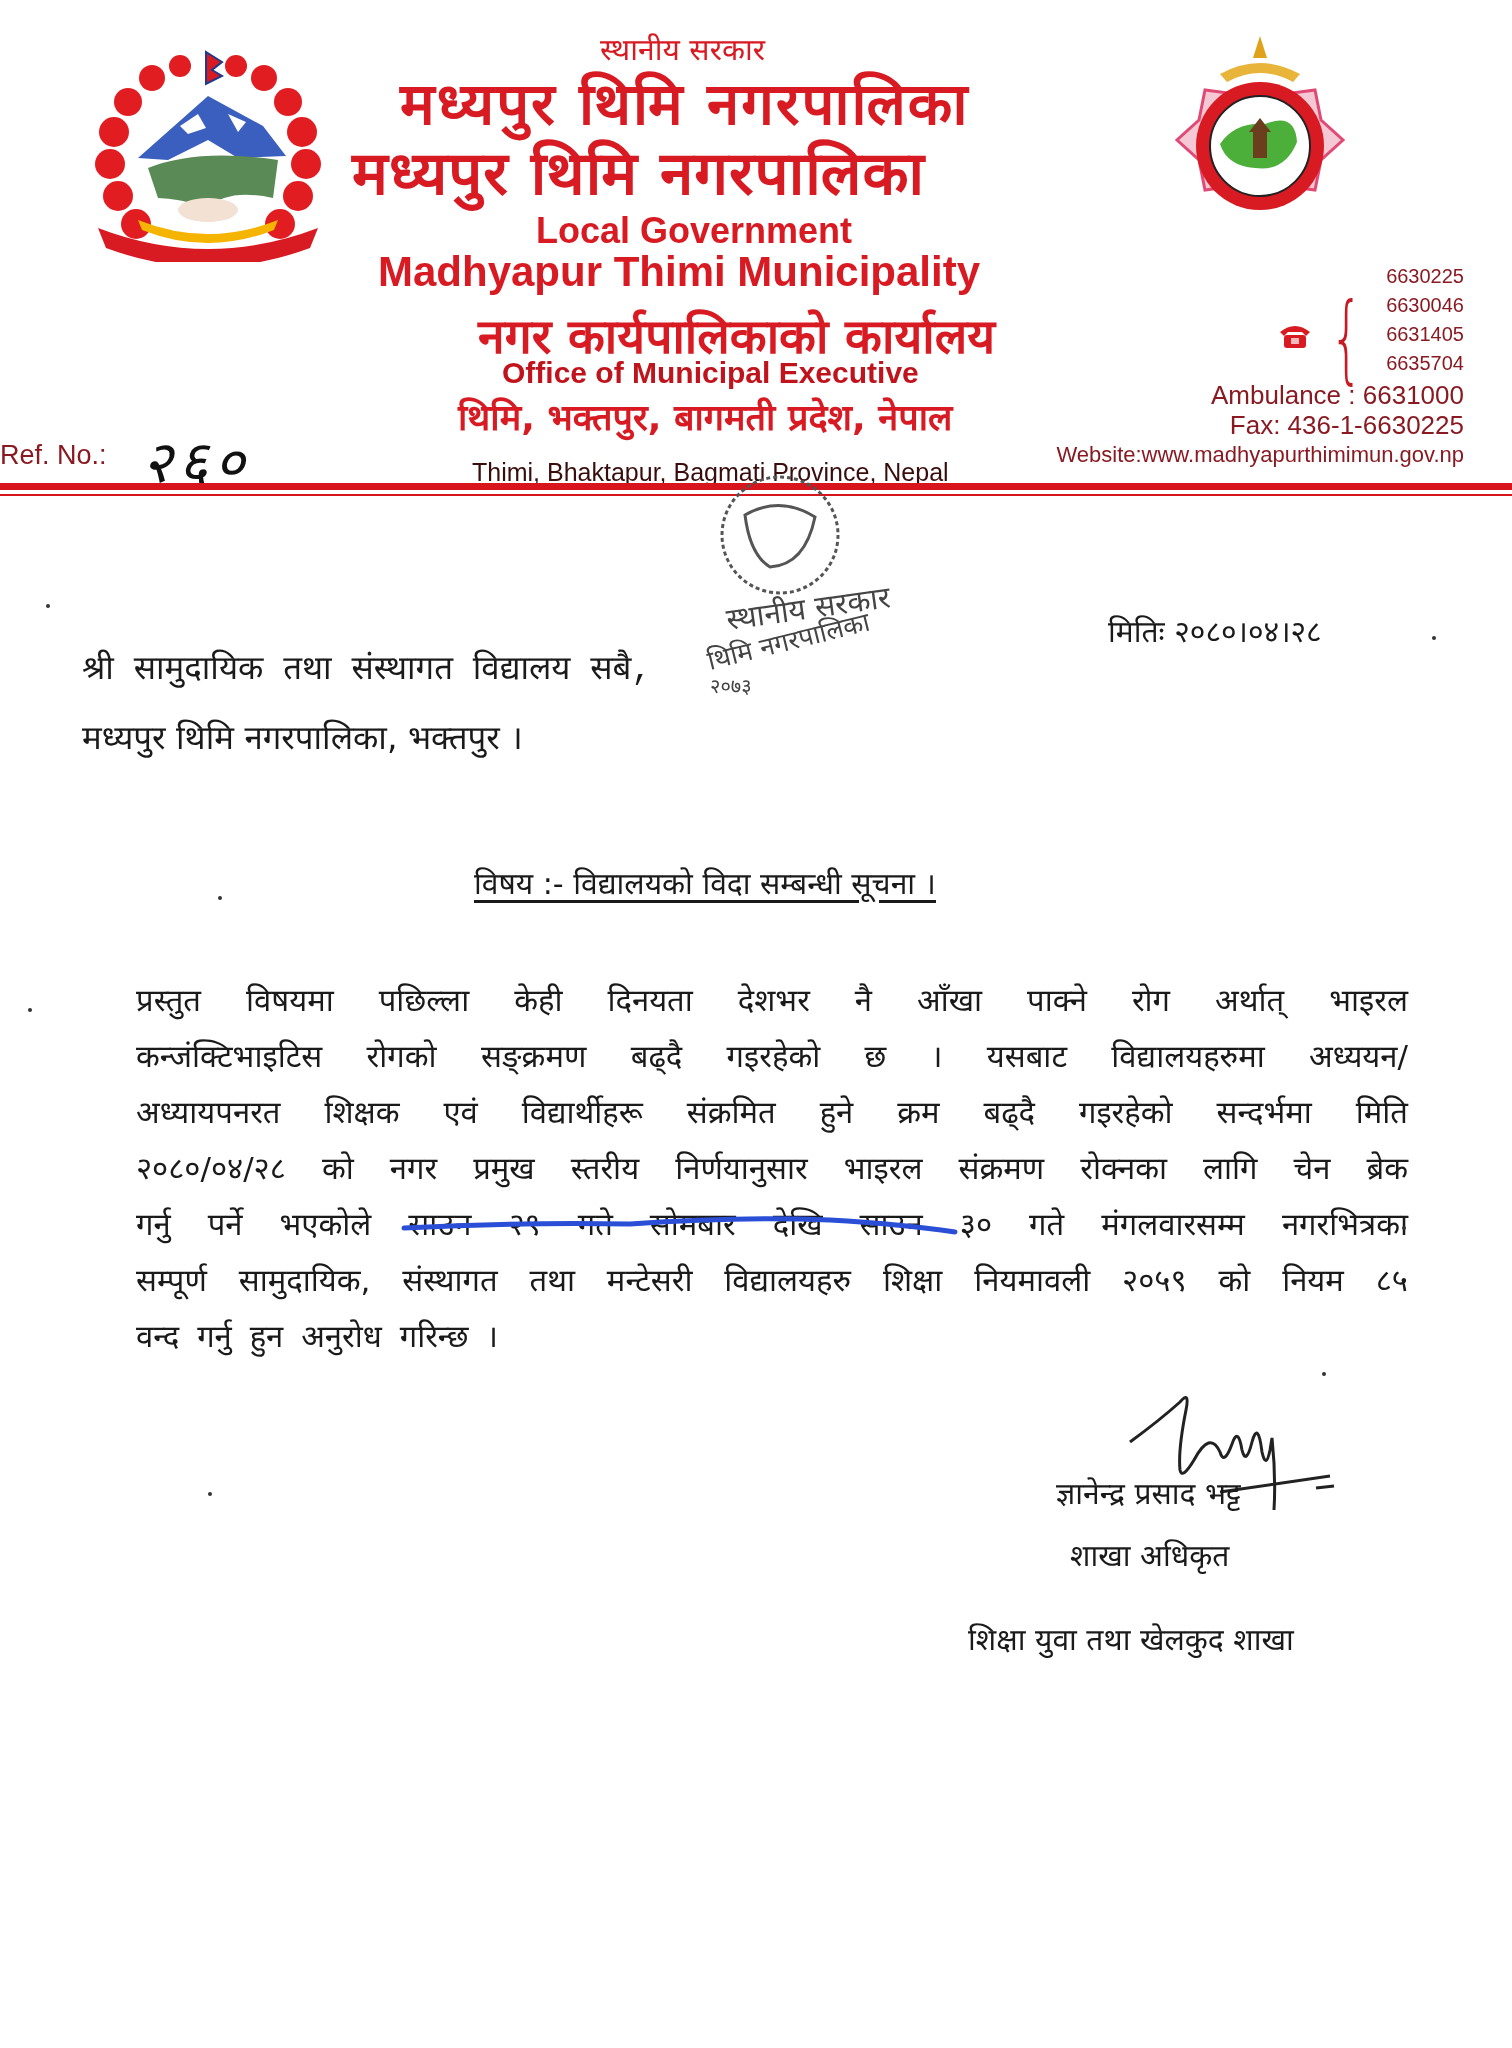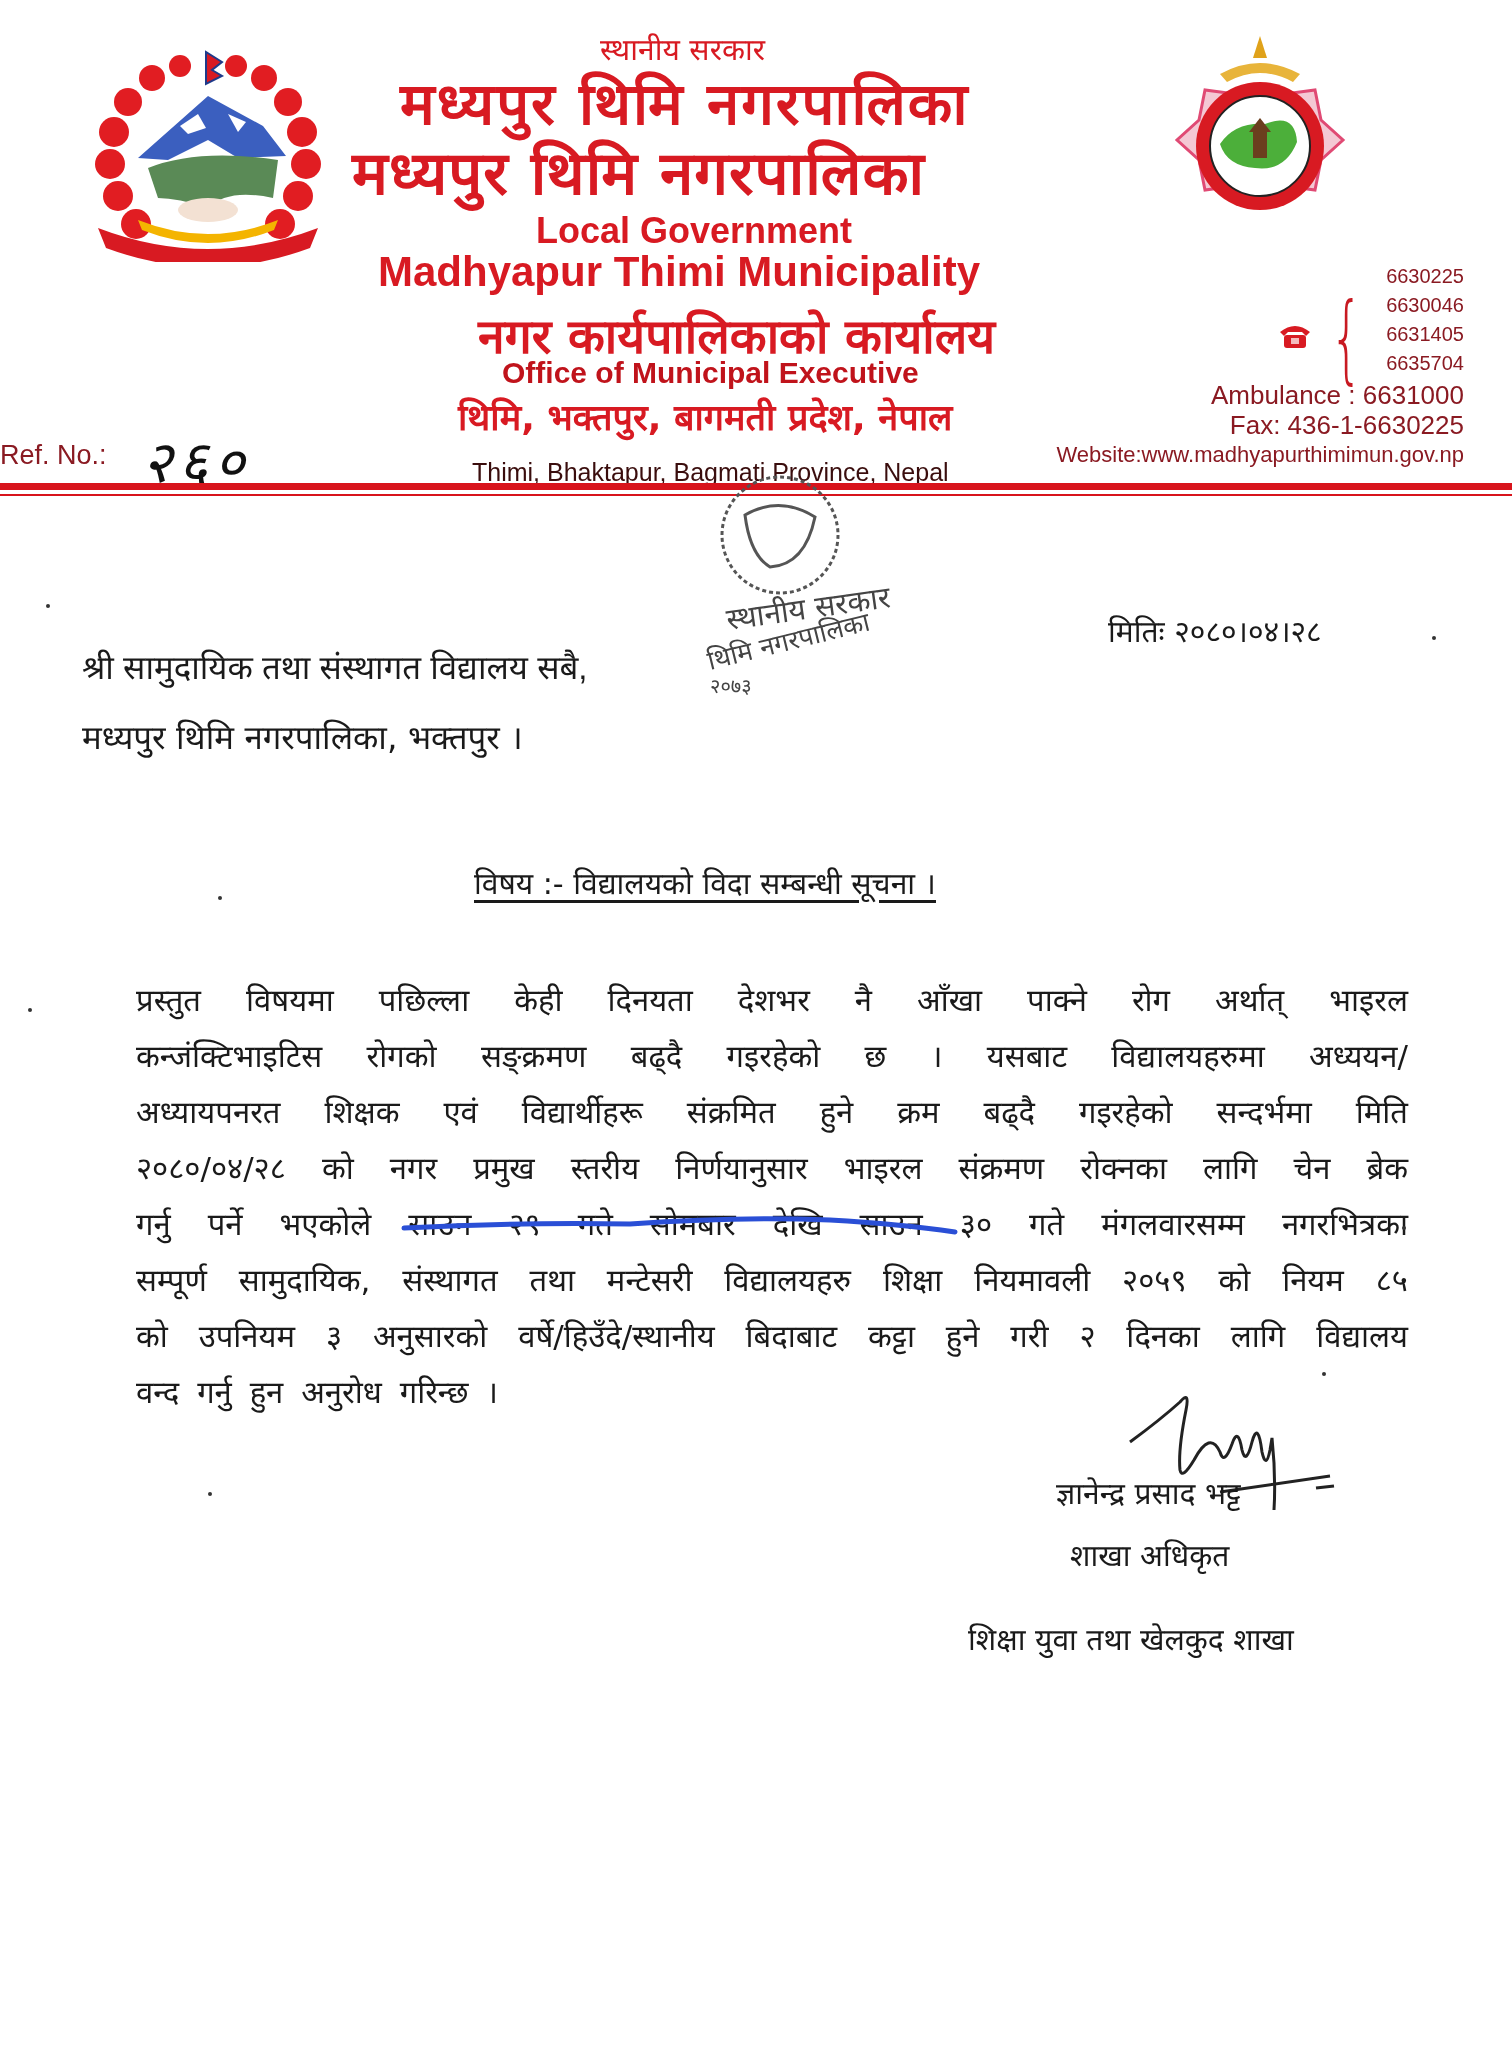--- a/index.html
+++ b/index.html
@@ -37,21 +37,21 @@
   .rule-thick { left: 0; top: 483px; width: 1512px; height: 7px; background: #d8141c; }
   .rule-thin { left: 0; top: 494px; width: 1512px; height: 2px; background: #d8141c; }
 
   
   .stamp { left: 650px; top: 455px; width: 260px; height: 240px; }
 
   
   .date { left: 1108px; top: 610px; font-size: 30px; color: #1a1a1a; font-family: "DejaVu Sans", sans-serif; }
 
   
-  .addr1 { left: 82px; top: 644px; font-size: 33px; font-family: Liberation Sans, sans-serif; }
+  .addr1 { left: 82px; top: 644px; font-size: 33px; font-family: Liberation Mono, monospace; }
   .addr2 { left: 82px; top: 714px; font-size: 33px; font-family: "DejaVu Sans", sans-serif; }
 
   
   .subject { left: 474px; top: 862px; font-size: 30px; text-decoration: underline; text-underline-offset: 6px; font-family: "DejaVu Sans", sans-serif; }
 
   
   .body-text { left: 136px; top: 972px; width: 1272px; font-size: 31px; line-height: 56px; text-align: justify; font-family: "DejaVu Sans", sans-serif; word-spacing: 8px; }
   .body-line { display: block; text-align: justify; text-align-last: justify; white-space: nowrap; }
   .body-line.last { text-align-last: left; }
   .pen-underline { left: 400px; top: 1212px; width: 560px; height: 30px; }
@@ -173,21 +173,20 @@
 
 <div class="abs subject">विषय :- विद्यालयको विदा सम्बन्धी सूचना ।</div>
 
 <div class="abs body-text">
   <span class="body-line">प्रस्तुत विषयमा पछिल्ला केही दिनयता देशभर नै आँखा पाक्ने रोग अर्थात् भाइरल</span>
   <span class="body-line">कन्जंक्टिभाइटिस रोगको सङ्क्रमण बढ्दै गइरहेको छ । यसबाट विद्यालयहरुमा अध्ययन/</span>
   <span class="body-line">अध्यायपनरत शिक्षक एवं विद्यार्थीहरू संक्रमित हुने क्रम बढ्दै गइरहेको सन्दर्भमा मिति</span>
   <span class="body-line">२०८०/०४/२८ को नगर प्रमुख स्तरीय निर्णयानुसार भाइरल संक्रमण रोक्नका लागि चेन ब्रेक</span>
   <span class="body-line">गर्नु पर्ने भएकोले साउन २९ गते सोमबार देखि साउन ३० गते मंगलवारसम्म नगरभित्रका</span>
   <span class="body-line">सम्पूर्ण सामुदायिक, संस्थागत तथा मन्टेसरी विद्यालयहरु शिक्षा नियमावली २०५९ को नियम ८५</span>
-  <span class="body-line">को उपनियम ३ अनुसारको वर्षे/हिउँदे/स्थानीय बिदाबाट कट्टा हुने गरी २ दिनका लागि विद्यालय</span>
   <span class="body-line last">वन्द गर्नु हुन अनुरोध गरिन्छ ।</span>
 </div>
 
 <div class="abs pen-underline">
   <svg width="560" height="30" viewBox="0 0 560 30">
     <path d="M4,16 Q120,10 230,12 Q340,4 430,8 Q500,12 555,20" fill="none" stroke="#2a4fd6" stroke-width="5" stroke-linecap="round"></path>
   </svg>
 </div>
 
 <div class="abs signature">

